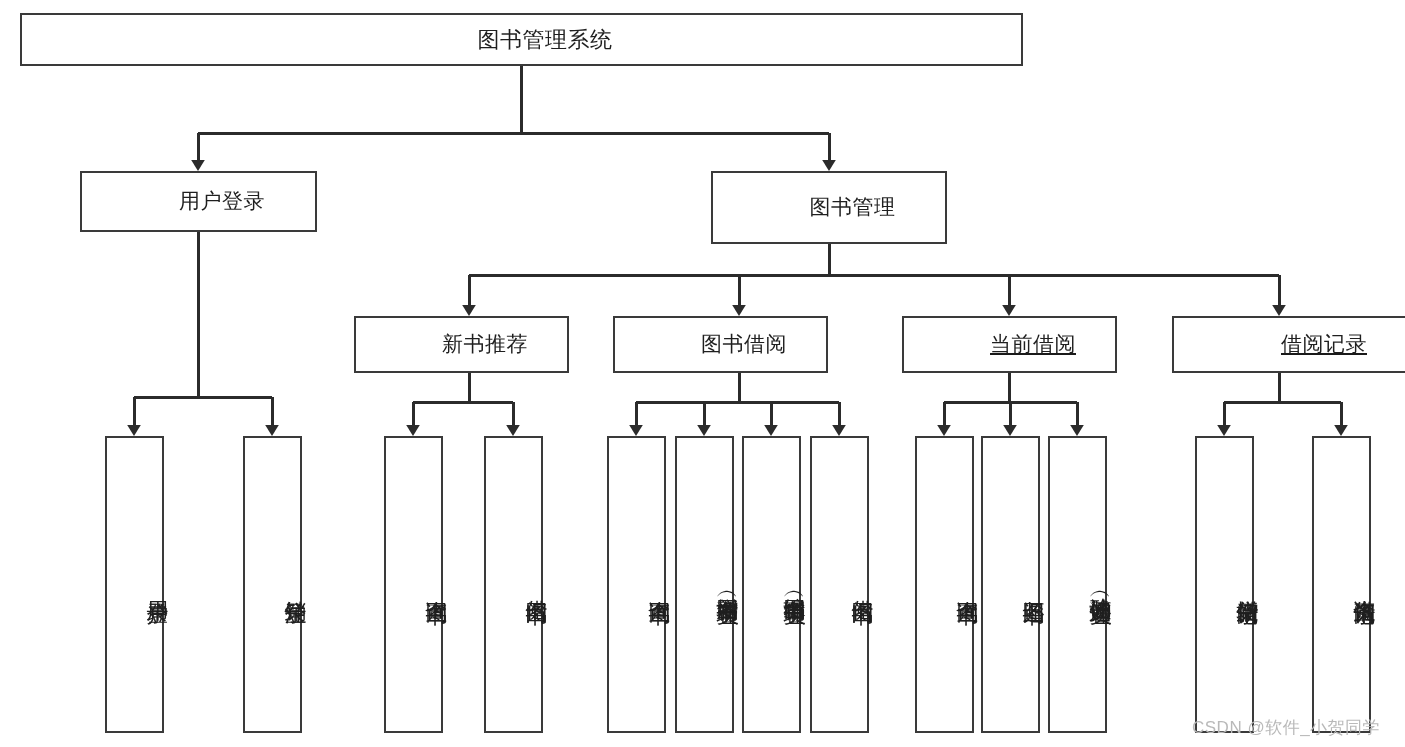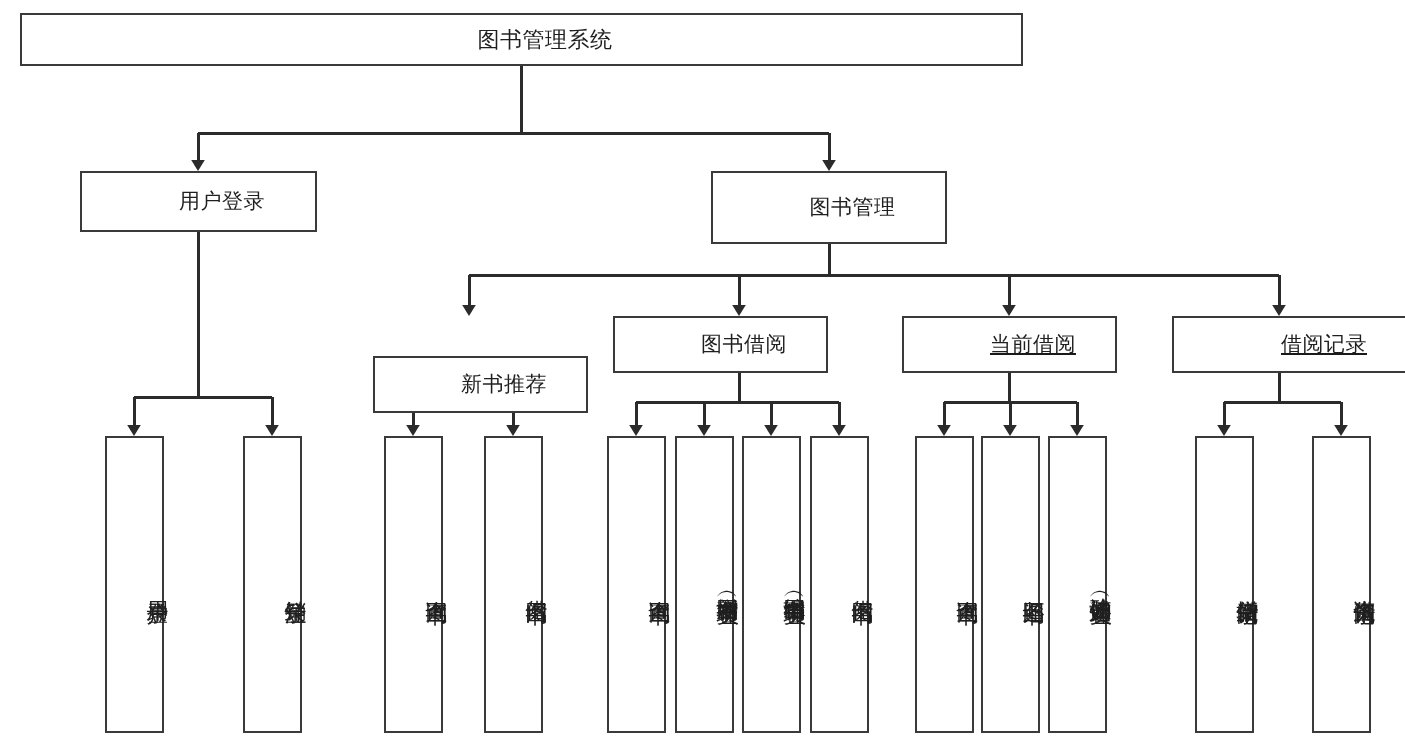--- a/index.html
+++ b/index.html
@@ -141,21 +141,21 @@
   <div id="nodes-layer">
       <div class="node horiz root" style="left: 20px; top: 13px; width: 1003px; height: 53px;">
         <span class="label">图书管理系统</span>
       </div>
       <div class="node horiz" style="left: 80px; top: 171px; width: 237px; height: 61px;">
         <span class="label">用户登录</span>
       </div>
       <div class="node horiz" style="left: 711px; top: 171px; width: 236px; height: 73px;">
         <span class="label">图书管理</span>
       </div>
-      <div class="node horiz" style="left: 373px; top: 316px; width: 215px; height: 57px; margin-top: 40px;">
+      <div class="node horiz" style="left: 354px; top: 316px; width: 215px; height: 57px;">
         <span class="label">新书推荐</span>
       </div>
       <div class="node horiz" style="left: 613px; top: 316px; width: 215px; height: 57px;">
         <span class="label">图书借阅</span>
       </div>
       <div class="node horiz" style="left: 902px; top: 316px; width: 215px; height: 57px; text-decoration: underline;">
         <span class="label">当前借阅</span>
       </div>
       <div class="node horiz" style="left: 1172px; top: 316px; width: 257px; height: 57px; text-decoration: underline;">
         <span class="label">借阅记录</span>
@@ -193,13 +193,14 @@
       <div class="node vert" style="left: 1048px; top: 436px; width: 59px; height: 297px;">
         <span class="label">确认归还（管理员）</span>
       </div>
       <div class="node vert" style="left: 1195px; top: 436px; width: 59px; height: 297px;">
         <span class="label">新增借阅记录</span>
       </div>
       <div class="node vert" style="left: 1312px; top: 436px; width: 59px; height: 297px;">
         <span class="label">查询借阅记录</span>
       </div>
     </div>
+  <div class="watermark" id="watermark" style="left: 1192px; top: 716px;">CSDN @软件_小贺同学</div>
 </div>
 
 </body></html>

